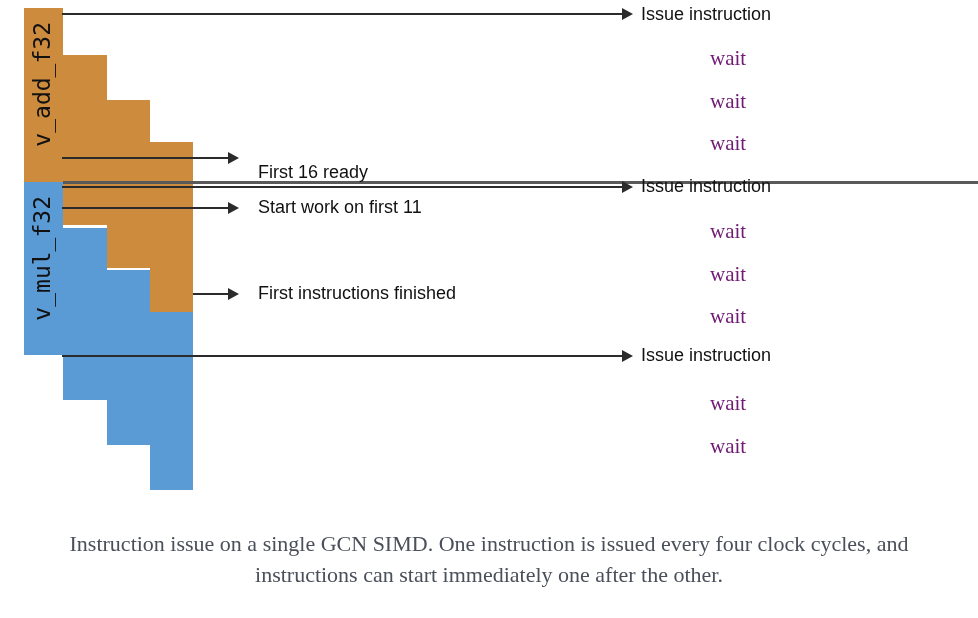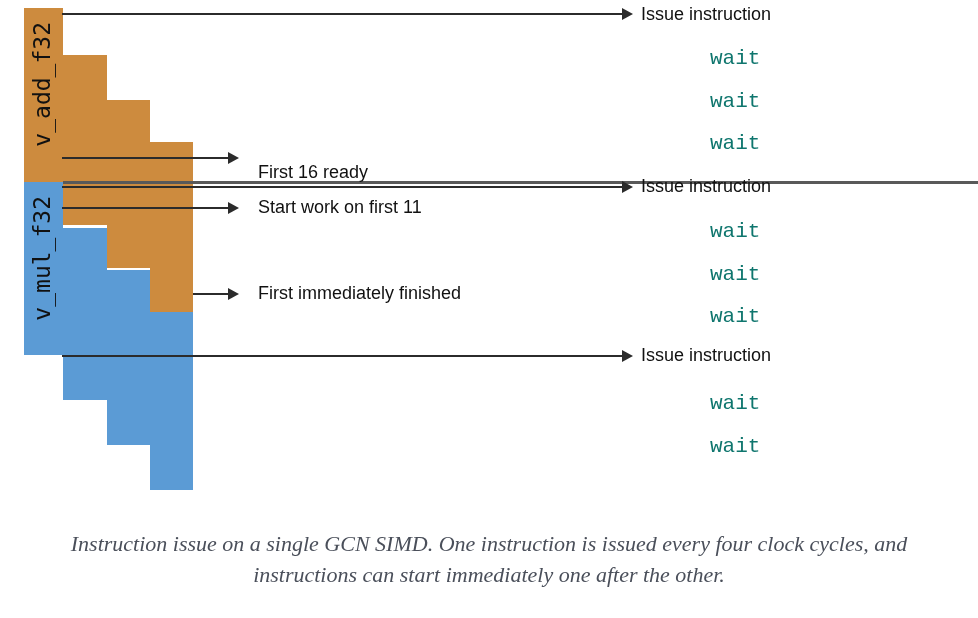--- a/index.html
+++ b/index.html
@@ -55,34 +55,33 @@
   .anno {
     position: absolute;
     font-family: "Liberation Sans", sans-serif;
     font-size: 18px;
     color: #111111;
     white-space: nowrap;
     line-height: 1;
   }
   .wait {
     position: absolute;
-    font-family: Liberation Mono, monospace;
+    font-family: Liberation Serif, serif;
     font-size: 21px;
-    color: #0f766e;
+    color: #701a75;
     white-space: nowrap;
     line-height: 1;
   }
   #caption {
     position: absolute;
     left: 0;
     top: 528px;
     width: 978px;
     text-align: center;
     font-family: "Liberation Serif", "DejaVu Serif", serif;
-    font-style: italic;
     font-size: 22px;
     line-height: 31px;
     color: #4a4f5a;
     padding: 0 60px;
     box-sizing: border-box;
   }
 </style>
 </head>
 <body>
 
@@ -122,21 +121,21 @@
 
   <div class="arrow-line" style="left:62px; top:207px; width:171px;"></div>
   <div class="arrow-head" style="left:228px; top:202px;"></div>
   <div class="anno" style="left:258px; top:198px;">Start work on first 11</div>
 
   <div class="wait" style="left:710px; top:221px;">wait</div>
   <div class="wait" style="left:710px; top:264px;">wait</div>
 
   <div class="arrow-line" style="left:193px; top:293px; width:40px;"></div>
   <div class="arrow-head" style="left:228px; top:288px;"></div>
-  <div class="anno" style="left:258px; top:284px;">First immediately finished</div>
+  <div class="anno" style="left:258px; top:284px;">First instructions finished</div>
 
   <div class="wait" style="left:710px; top:306px;">wait</div>
 
   <div class="arrow-line" style="left:62px; top:355px; width:565px;"></div>
   <div class="arrow-head" style="left:622px; top:350px;"></div>
   <div class="anno" style="left:641px; top:346px;">Issue instruction</div>
 
   <div class="wait" style="left:710px; top:393px;">wait</div>
   <div class="wait" style="left:710px; top:436px;">wait</div>
 

